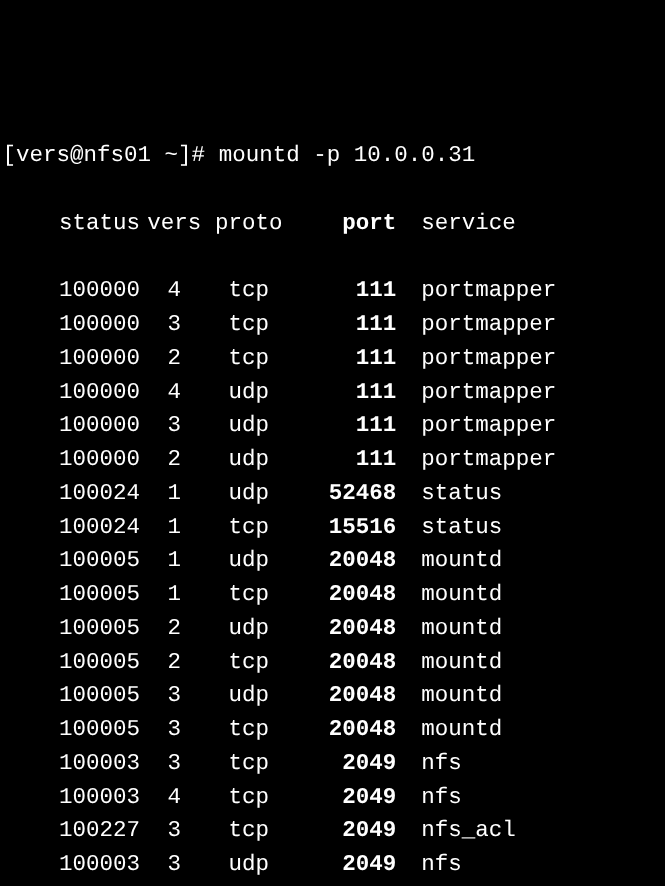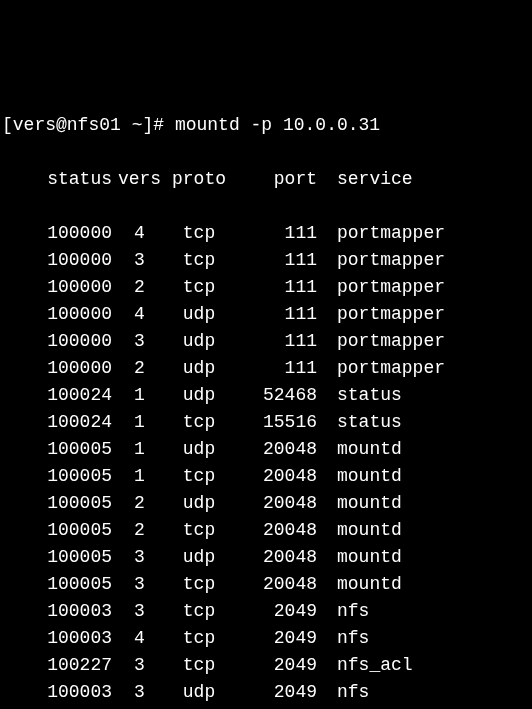--- a/index.html
+++ b/index.html
@@ -15,21 +15,21 @@
       height: 709px;
       overflow: hidden;
     }
     .prompt-line { margin-bottom: 0; }
     .header-row, .data-row {
       display: block;
     }
     .col-prog  { display: inline-block; width: 110px; text-align: right; }
     .col-vers  { display: inline-block; width: 55px;  text-align: center; }
     .col-proto { display: inline-block; width: 70px;  text-align: center; padding-right: 6px; }
-    .col-port  { display: inline-block; width: 80px;  text-align: right; }
+    .col-port  { display: inline-block; width: 80px;  text-align: right; font-weight: bold; }
     .col-svc   { display: inline-block; padding-left: 20px; text-align: center; }
     #rows-container { }
   </style>
 </head>
 <body>
 
 
 
 <div class="prompt-line">[<span>vers@nfs01</span> <span>~</span>]<span>#</span> <span>mountd -p 10.0.0.31</span></div>
 <div class="header-row"><span class="col-prog">status</span><span class="col-vers">vers</span><span class="col-proto">proto</span><span class="col-port">port</span><span class="col-svc">service</span></div>

